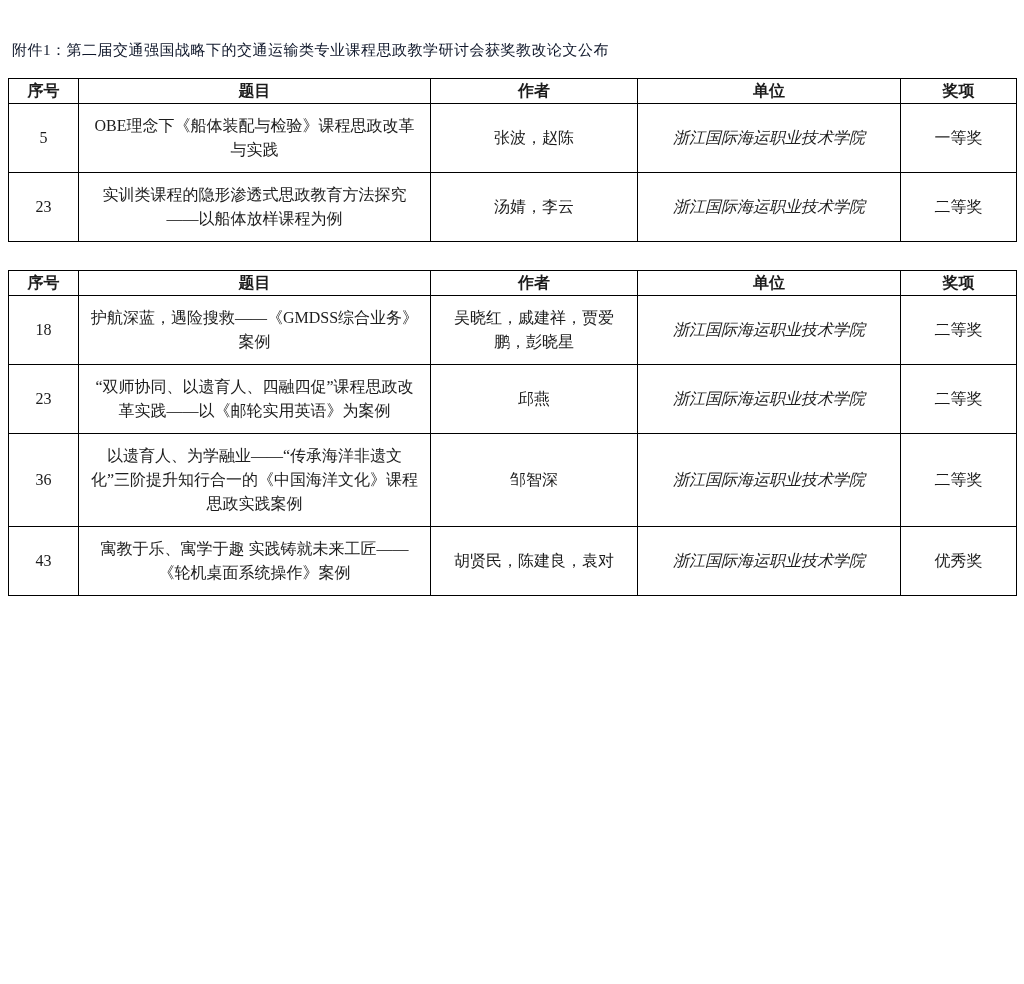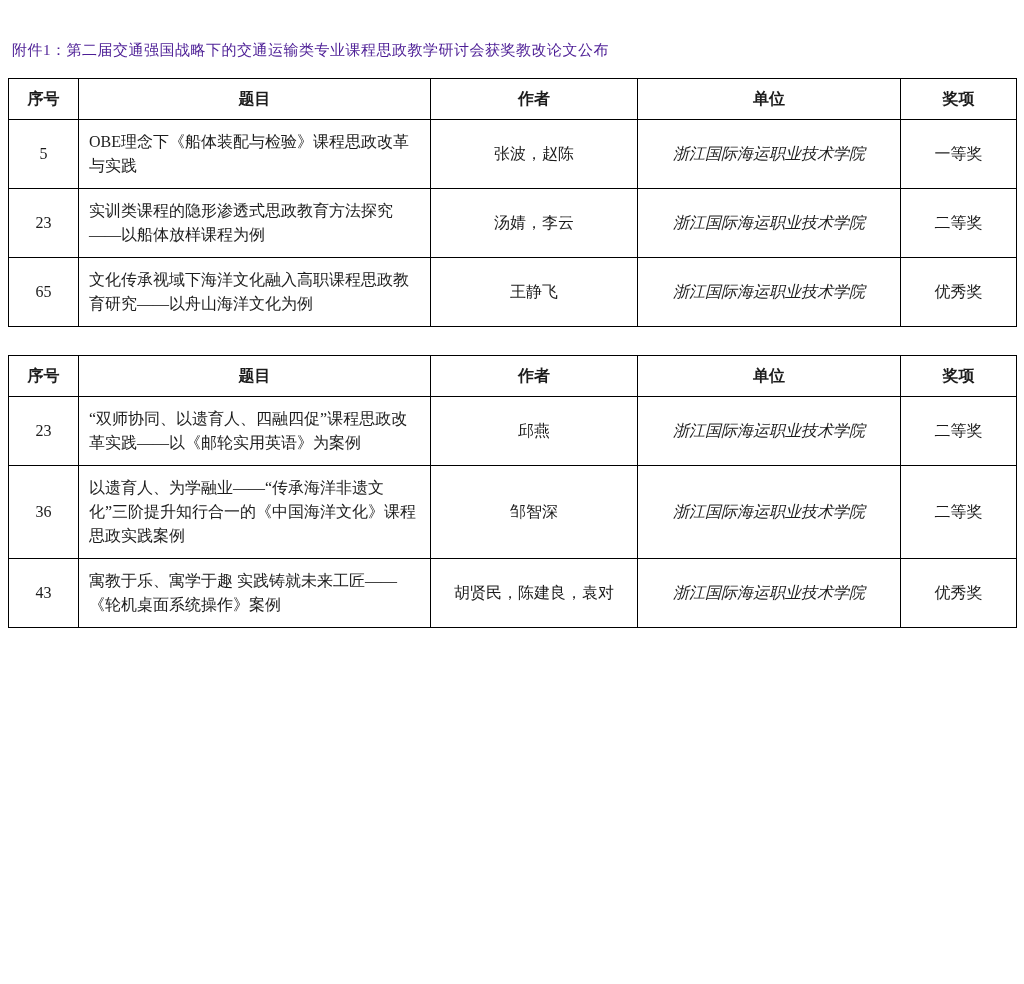--- a/index.html
+++ b/index.html
@@ -13,53 +13,53 @@
     width: 1024px;
     height: 984px;
     padding: 40px 8px 20px 8px;
     background: #fff;
   }
   .attachment-title {
     font-size: 15px;
     line-height: 1.4;
     padding-left: 4px;
     letter-spacing: 0.5px;
-    color: #4c1d95;
+    color: #0f172a;
     white-space: nowrap;
   }
   .awards-table {
     width: 1008px;
     border-collapse: collapse;
     table-layout: fixed;
     margin-top: 17px;
     margin-bottom: 28px;
   }
   .awards-table th, .awards-table td {
     border: 1.6px solid #000;
     font-size: 16px;
     line-height: 1.5;
     vertical-align: middle;
     word-break: break-all;
   }
   .awards-table th {
     font-weight: bold;
     text-align: center;
-    padding: 8px 6px;
+    padding: 0 6px;
   }
   .awards-table td {
     font-weight: normal;
     padding: 10px 10px;
   }
   col.c-no    { width: 70px; }
   col.c-title { width: 352px; }
   col.c-auth  { width: 207px; }
   col.c-org   { width: 263px; }
   col.c-award { width: 116px; }
   td.cell-no, td.cell-auth, td.cell-org, td.cell-award { text-align: center; }
-  td.cell-title { text-align: left; }
+  td.cell-title { text-align: center; }
   td.cell-org { padding-left: 4px; padding-right: 4px; white-space: nowrap; font-style: italic; }
 </style>
 </head>
 <body>
 
 <div class="page">
 
   <div class="attachment-title">附件1：第二届交通强国战略下的交通运输类专业课程思政教学研讨会获奖教改论文公布</div>
 
   <table class="awards-table">
@@ -91,27 +91,20 @@
 
         <tr>
           <td class="cell-no">23</td>
           <td class="cell-title">实训类课程的隐形渗透式思政教育方法探究——以船体放样课程为例</td>
           <td class="cell-auth">汤婧，李云</td>
           <td class="cell-org">浙江国际海运职业技术学院</td>
           <td class="cell-award">二等奖</td>
         </tr>
 
 
-        <tr>
-          <td class="cell-no">65</td>
-          <td class="cell-title">文化传承视域下海洋文化融入高职课程思政教育研究——以舟山海洋文化为例</td>
-          <td class="cell-auth">王静飞</td>
-          <td class="cell-org">浙江国际海运职业技术学院</td>
-          <td class="cell-award">优秀奖</td>
-        </tr>
       </tbody>
   </table>
 
 
   <table class="awards-table">
     <colgroup>
       <col class="c-no">
         <col class="c-title">
         <col class="c-auth">
         <col class="c-org">
@@ -121,20 +114,27 @@
       <tr>
         <th>序号</th>
         <th>题目</th>
         <th>作者</th>
         <th>单位</th>
         <th>奖项</th>
       </tr>
     </thead>
     <tbody>
 
+        <tr>
+          <td class="cell-no">18</td>
+          <td class="cell-title">护航深蓝，遇险搜救——《GMDSS综合业务》案例</td>
+          <td class="cell-auth">吴晓红，戚建祥，贾爱鹏，彭晓星</td>
+          <td class="cell-org">浙江国际海运职业技术学院</td>
+          <td class="cell-award">二等奖</td>
+        </tr>
 
         <tr>
           <td class="cell-no">23</td>
           <td class="cell-title">“双师协同、以遗育人、四融四促”课程思政改革实践——以《邮轮实用英语》为案例</td>
           <td class="cell-auth">邱燕</td>
           <td class="cell-org">浙江国际海运职业技术学院</td>
           <td class="cell-award">二等奖</td>
         </tr>
 
         <tr>

